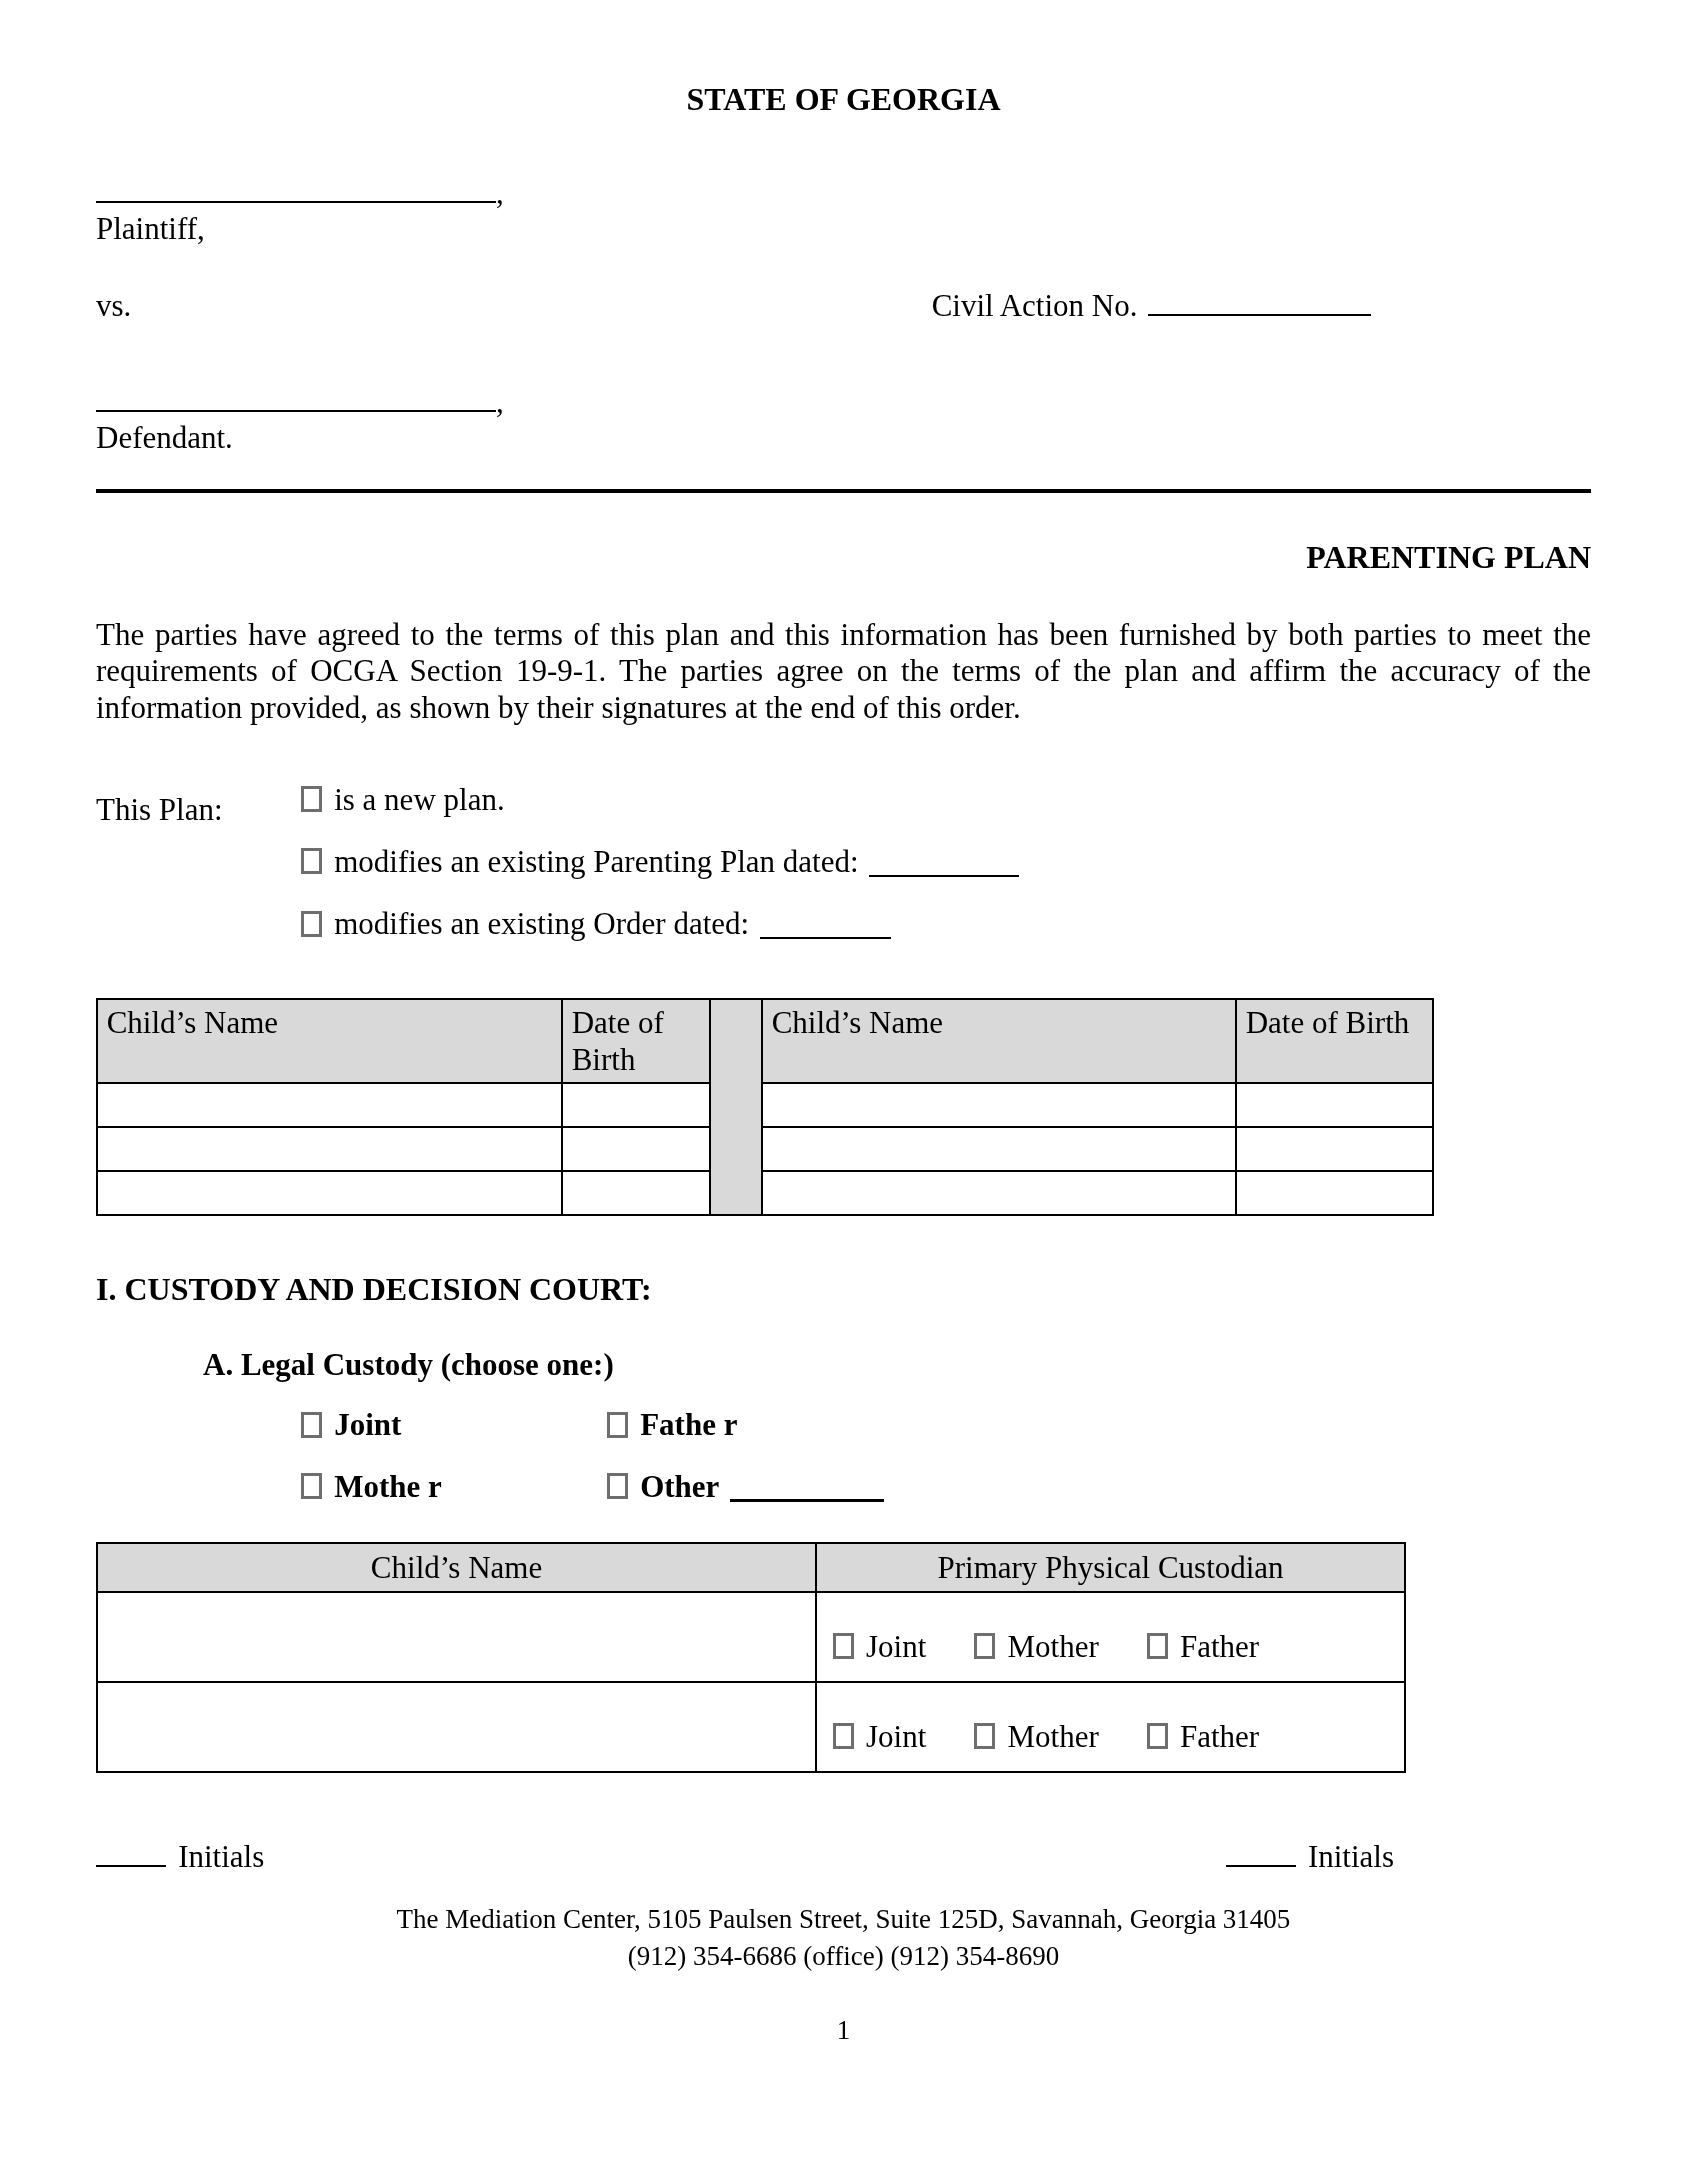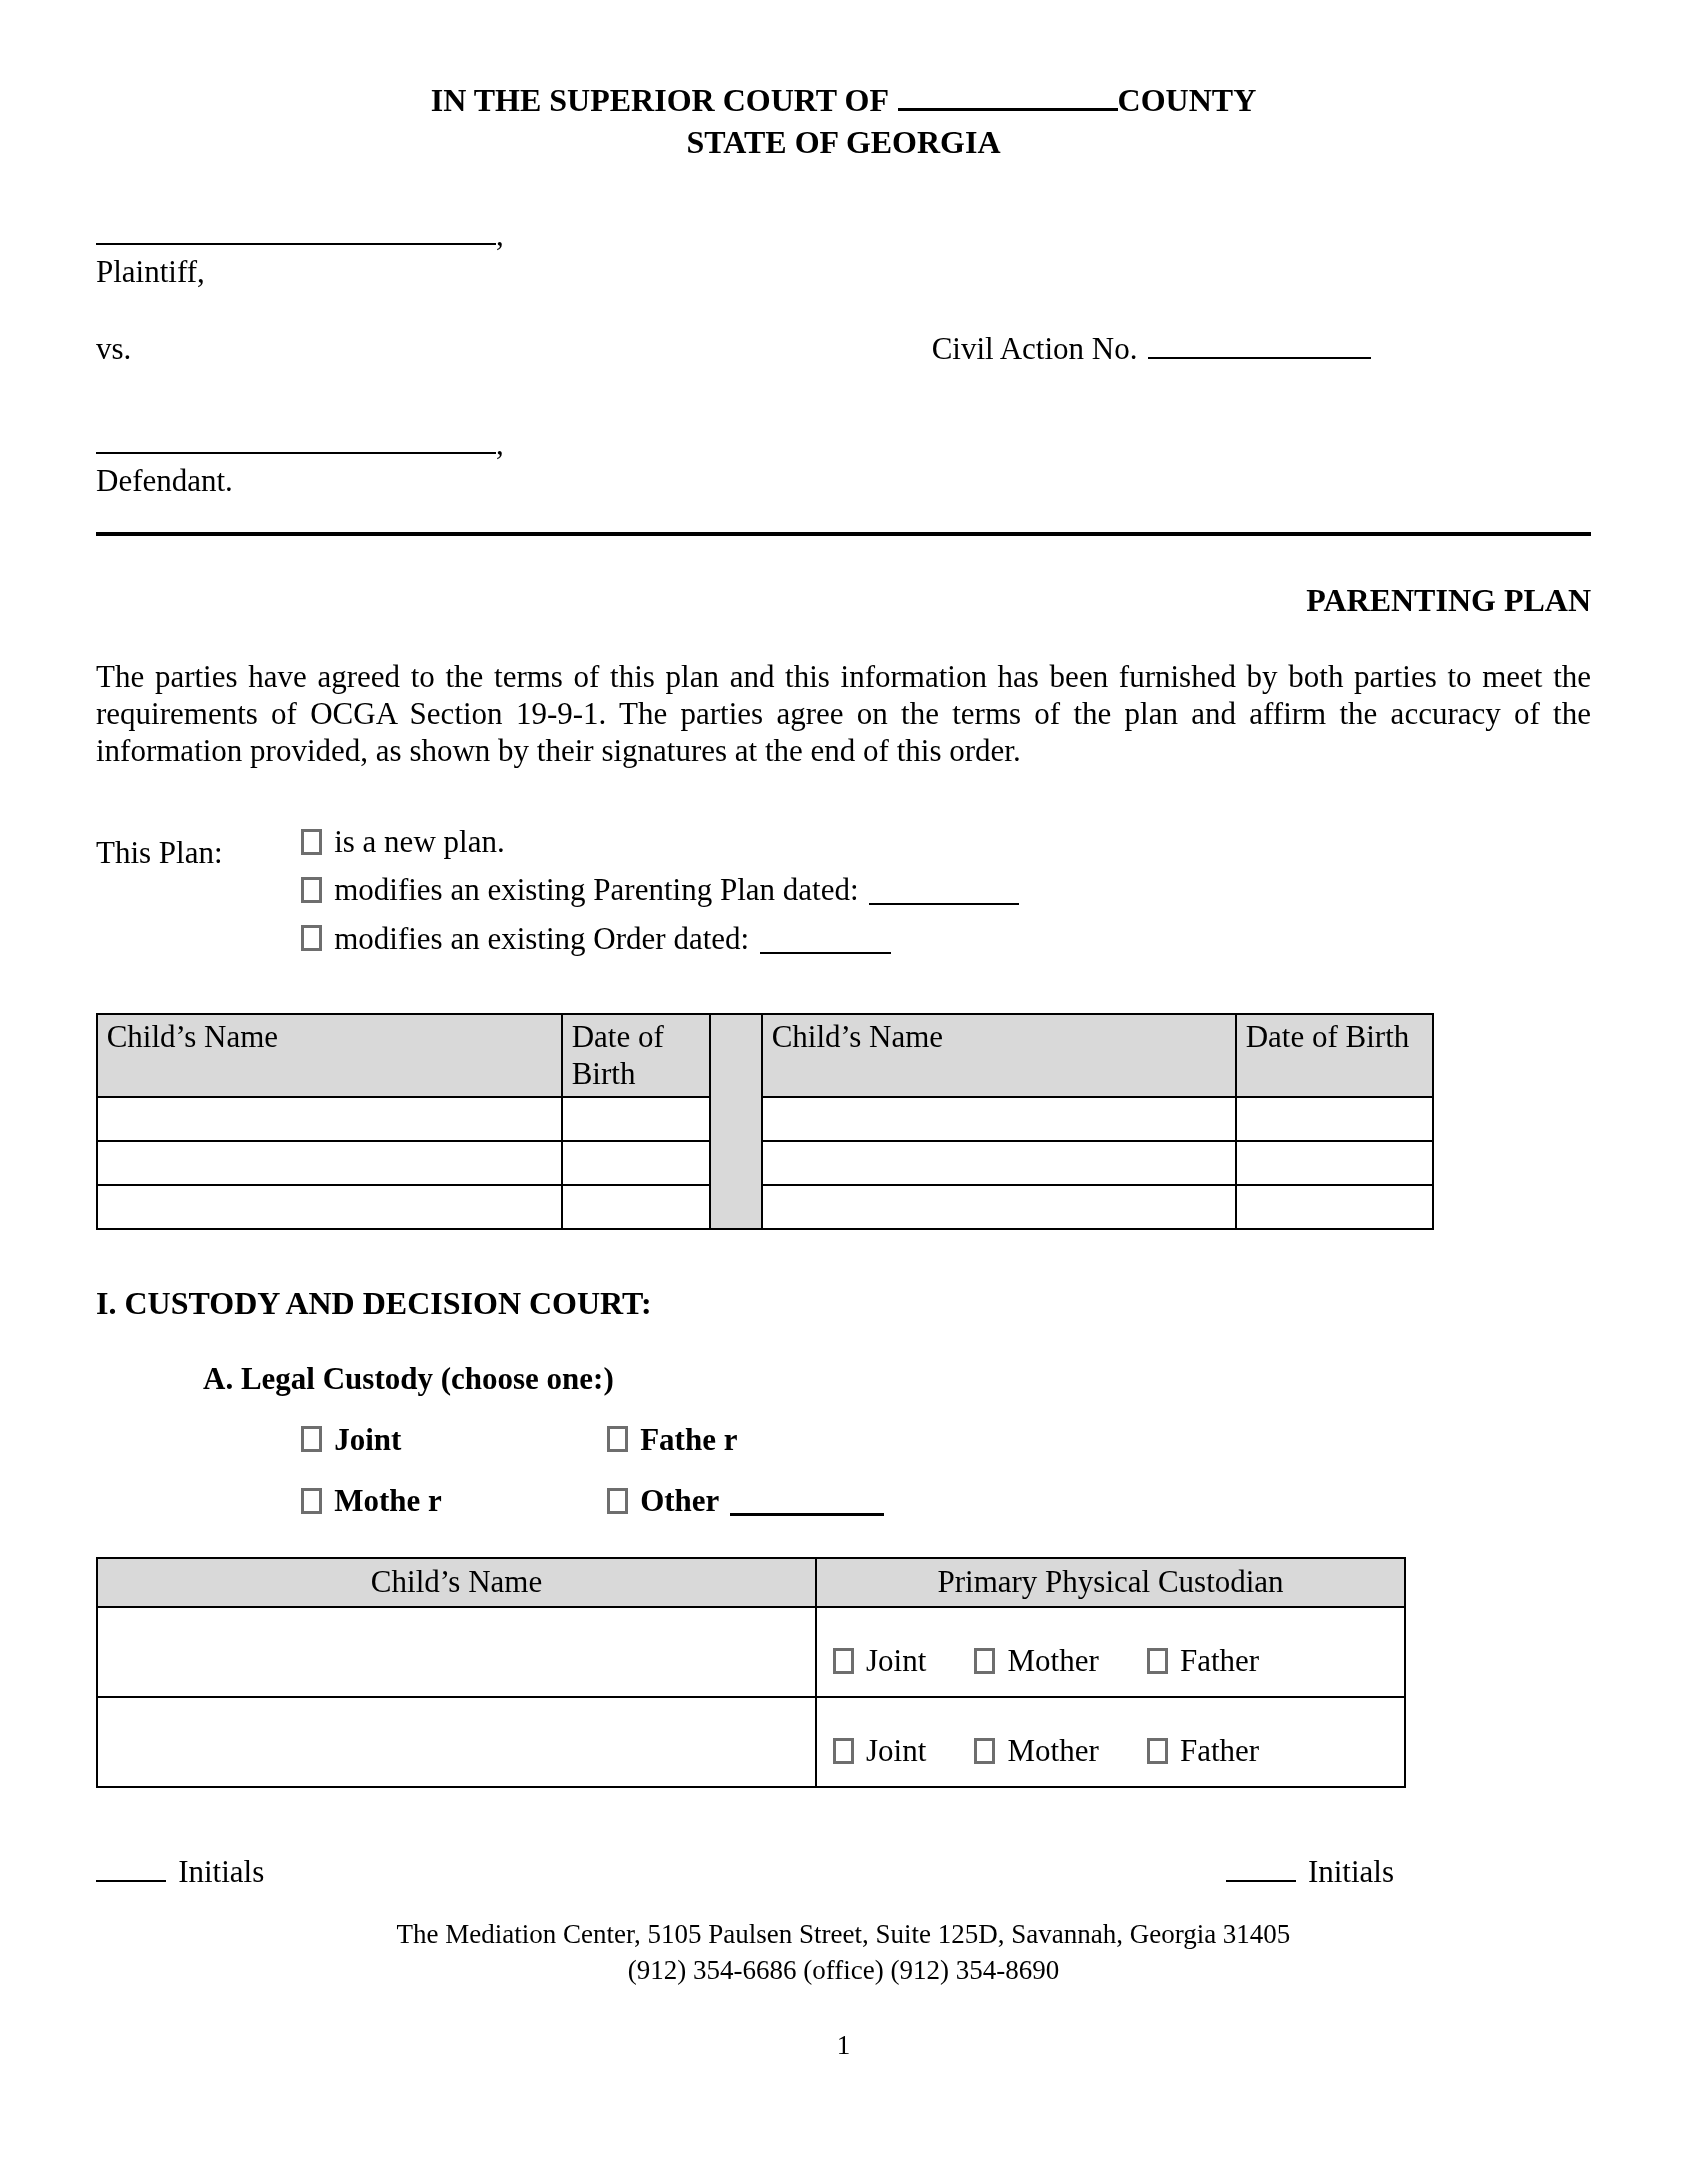--- a/index.html
+++ b/index.html
@@ -69,21 +69,21 @@
     text-align: justify;
     line-height: 1.18;
   }
 
   
   .plan-section {
     margin-top: 54px;
     display: flex;
   }
   .plan-label { width: 205px; padding-top: 10.5px; }
-  .plan-options { display: flex; flex-direction: column; row-gap: 11px; }
+  .plan-options { display: flex; flex-direction: column; row-gap: 25px; }
   .opt-row { display: flex; align-items: center; white-space: nowrap; }
 
   .checkbox {
     display: inline-block;
     width: 21px;
     height: 26px;
     border: 3.5px solid #6e6e6e;
     background: #fff;
     margin-right: 12.2px;
     flex: 0 0 auto;
@@ -161,21 +161,20 @@
     text-align: center;
     font-size: 27px;
   }
 </style>
 </head>
 <body>
 
 <div class="page">
 
   <div class="court-header">
-    <div><span>IN THE SUPERIOR COURT OF</span><span class="blank blank-county"></span><span>COUNTY</span></div>
     <div>STATE OF GEORGIA</div>
   </div>
 
   <div class="caption">
     <div class="party-line"><span class="blank blank-party"></span><span>,</span></div>
     <div class="party-label">Plaintiff,</div>
 
     <div class="vs-row">
       <span>vs.</span>
       <span class="civil-group"><span>Civil Action No.</span><span class="blank blank-civil"></span></span>

